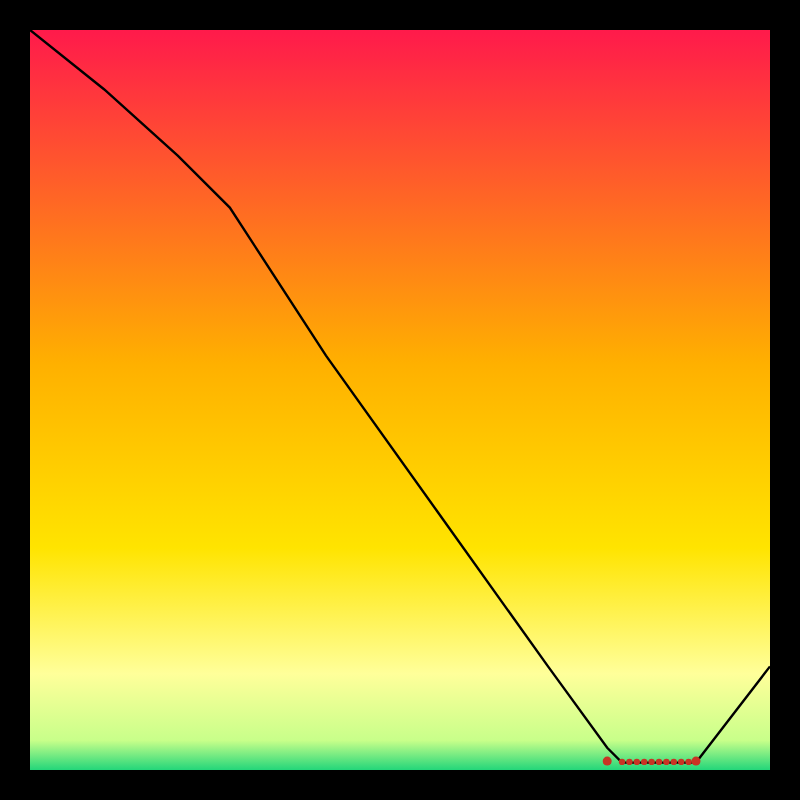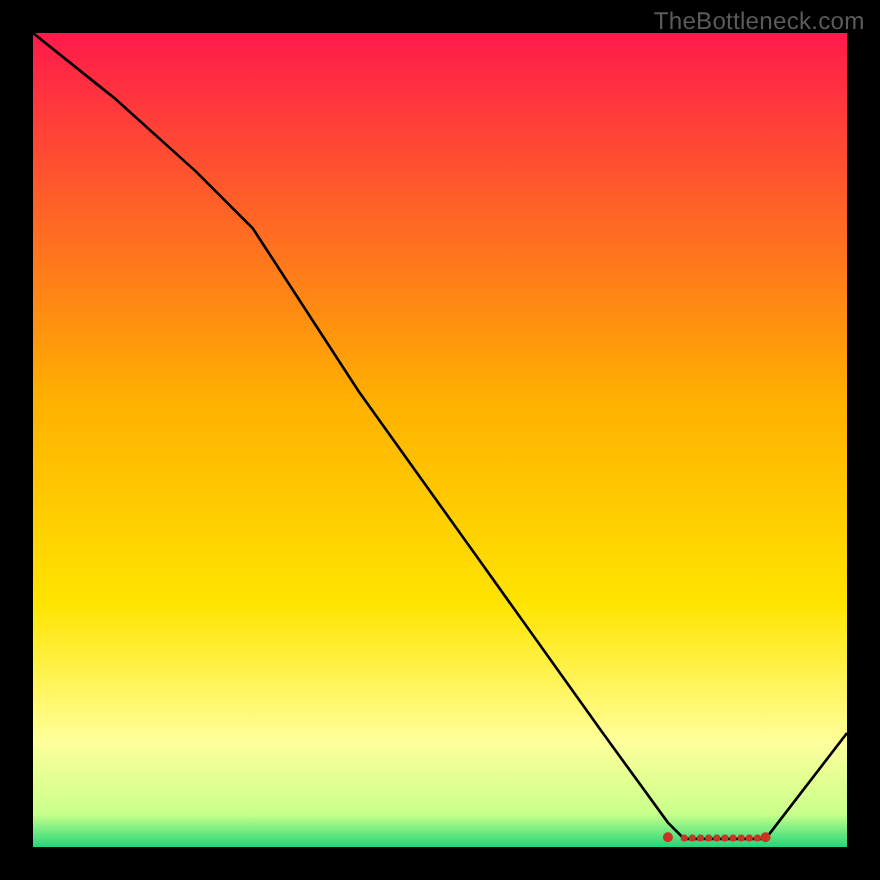--- a/index.html
+++ b/index.html
@@ -41,21 +41,20 @@
   }
   .marker {
     fill: #c93424;
     stroke: none;
   }
 </style>
 </head>
 <body>
 
 <div class="frame">
-  <div class="watermark">TheBottleneck.com</div>
 
   <div class="plot">
     <svg id="chartsvg" viewBox="0 0 740 740" width="740" height="740">
       <defs>
         <linearGradient id="bg" x1="0" y1="0" x2="0" y2="1">
           <stop id="g0" offset="0%" stop-color="#ff1a4b"></stop>
           <stop id="g1" offset="45%" stop-color="#ffb000"></stop>
           <stop id="g2" offset="70%" stop-color="#ffe400"></stop>
           <stop id="g3" offset="87%" stop-color="#ffff9a"></stop>
           <stop id="g4" offset="96%" stop-color="#c8ff8a"></stop>

